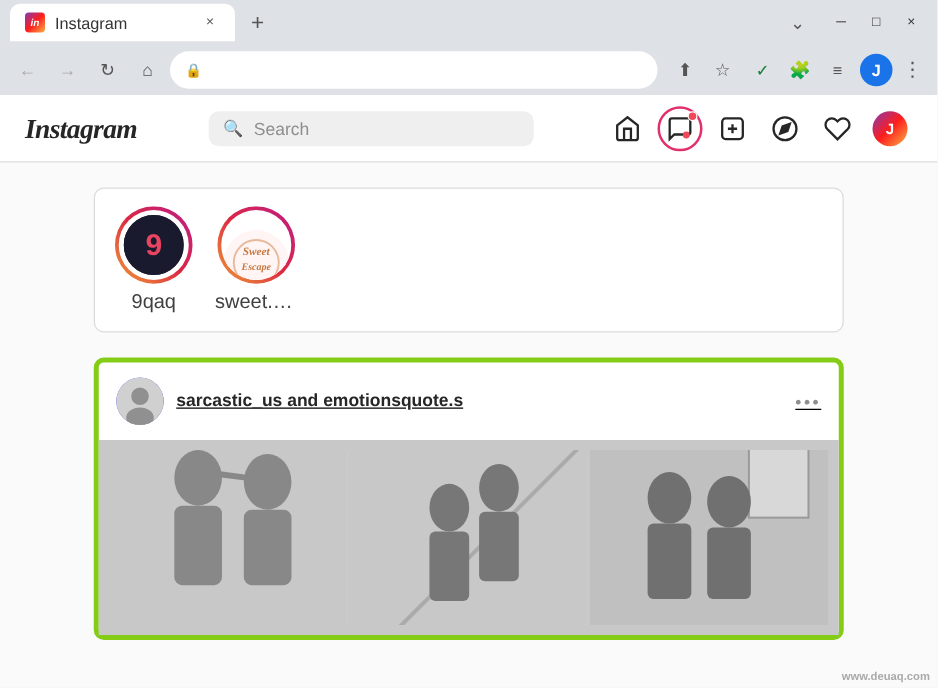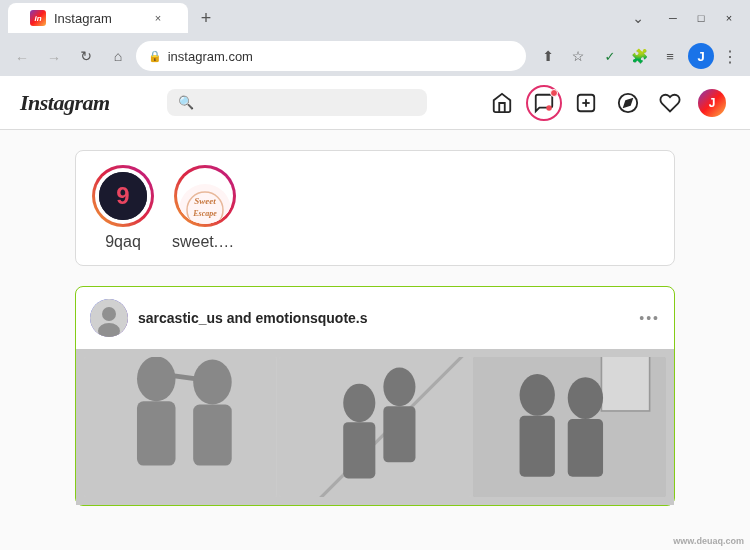--- a/index.html
+++ b/index.html
@@ -1,20 +1,20 @@
 <!DOCTYPE html>
 <html><head>
   <meta charset="utf-8">
   <style>
     * { margin: 0; padding: 0; box-sizing: border-box; }
     body { width: 750px; height: 550px; overflow: hidden; font-family: -apple-system, BlinkMacSystemFont, 'Segoe UI', sans-serif; background: #f0f2f5; }
 
     
     .tab-bar { display: flex; align-items: center; height: 36px; background: #dee1e6; padding: 0 8px; gap: 4px; }
-    .tab { display: flex; align-items: center; background: #fff; border-radius: 8px 8px 0 0; padding: 0 22px; height: 30px; gap: 8px; min-width: 180px; font-size: 13px; color: #333; }
+    .tab { display: flex; align-items: center; background: #fff; border-radius: 8px 8px 0 0; padding: 0 12px; height: 30px; gap: 8px; min-width: 180px; font-size: 13px; color: #333; }
     .tab-favicon { width: 16px; height: 16px; background: linear-gradient(135deg, #833ab4, #fd1d1d, #fcb045); border-radius: 3px; display: flex; align-items: center; justify-content: center; color: white; font-size: 9px; font-weight: bold; }
     .tab-title { flex: 1; font-size: 13px; }
     .tab-close { width: 16px; height: 16px; display: flex; align-items: center; justify-content: center; border-radius: 50%; font-size: 11px; color: #555; cursor: pointer; }
     .new-tab-btn { width: 28px; height: 28px; display: flex; align-items: center; justify-content: center; border-radius: 50%; font-size: 18px; color: #555; cursor: pointer; }
     .tab-bar-spacer { flex: 1; }
     .window-controls { display: flex; gap: 2px; margin-left: 8px; }
     .win-btn { width: 26px; height: 26px; display: flex; align-items: center; justify-content: center; font-size: 11px; color: #333; cursor: pointer; border-radius: 3px; }
 
     
     .address-bar { display: flex; align-items: center; height: 40px; background: #dee1e6; padding: 4px 8px; gap: 4px; }
@@ -52,21 +52,21 @@
     .story-item { display: flex; flex-direction: column; align-items: center; gap: 6px; cursor: pointer; }
     .story-avatar-ring { width: 62px; height: 62px; border-radius: 50%; padding: 2px; background: linear-gradient(45deg, #f09433, #e6683c, #dc2743, #cc2366, #bc1888); display: flex; align-items: center; justify-content: center; }
     .story-avatar-inner { width: 56px; height: 56px; border-radius: 50%; background: #fff; padding: 2px; display: flex; align-items: center; justify-content: center; overflow: hidden; }
     .story-avatar-img { width: 52px; height: 52px; border-radius: 50%; display: flex; align-items: center; justify-content: center; font-size: 20px; font-weight: bold; }
     .story-username { font-size: 16px; color: #404040; text-align: center; max-width: 66px; overflow: hidden; text-overflow: ellipsis; white-space: nowrap; }
 
     
     .avatar-9qaq { background: #1a1a2e; color: #e94560; border: 2px solid #fff; font-size: 18px; border-radius: 50%; }
 
     
-    .post-container { background: #fff; border: 1px solid #84cc16; border-radius: 8px; max-width: 600px; margin: 0 auto; }
+    .post-container { background: #fff; border: 4px solid #84cc16; border-radius: 8px; max-width: 600px; margin: 0 auto; text-decoration: underline; }
     .post-header { display: flex; align-items: center; padding: 12px 14px; gap: 10px; }
     .post-avatar { width: 38px; height: 38px; border-radius: 50%; background: linear-gradient(135deg, #667eea, #764ba2); display: flex; align-items: center; justify-content: center; color: white; font-size: 14px; overflow: hidden; }
     .post-user-info { flex: 1; }
     .post-username { font-size: 14px; font-weight: 600; color: #262626; }
     .post-more { color: #8e8e8e; cursor: pointer; font-size: 18px; letter-spacing: 2px; }
 
     .post-image { width: 100%; background: #e8e8e8; }
     .post-comic { display: flex; gap: 2px; background: #c8c8c8; padding: 8px; }
     .comic-panel { flex: 1; background: #d0d0d0; height: 140px; border-radius: 2px; position: relative; overflow: hidden; }
     .comic-title { text-align: center; font-size: 20px; font-weight: 300; color: #1a1a1a; padding: 8px 10px 4px; font-family: Georgia, serif; letter-spacing: 1px; }
@@ -107,21 +107,20 @@
   </div>
 
   <div class="address-bar">
     <div class="nav-btn disabled">←</div>
     <div class="nav-btn disabled">→</div>
     <div class="nav-btn">↻</div>
     <div class="nav-btn">⌂</div>
 
     <div class="address-input-container">
       <span class="lock-icon">🔒</span>
-      <span class="address-text">instagram.com</span>
     </div>
 
     <div class="address-actions">
       <div class="addr-btn">⬆</div>
       <div class="addr-btn">☆</div>
     </div>
 
     <div class="extension-area">
       <div class="ext-btn green-check">✓</div>
       <div class="ext-btn" style="font-size:14px;">🧩</div>
@@ -133,20 +132,21 @@
   </div>
 </div>
 
 <div class="page">
 
   <div class="ig-header">
     <div class="ig-logo">Instagram</div>
 
     <div class="ig-search">
       <span class="ig-search-icon">🔍</span>
+      <input class="ig-search-input" type="text" placeholder="Search" style="">
     </div>
 
     <div class="ig-nav-icons">
       <div class="ig-nav-btn" title="Home">
         <svg width="22" height="22" viewBox="0 0 24 24" fill="none" stroke="#262626" stroke-width="2">
           <path d="M3 9l9-7 9 7v11a2 2 0 0 1-2 2H5a2 2 0 0 1-2-2z"></path>
           <polyline points="9,22 9,12 15,12 15,22"></polyline>
         </svg>
       </div>
       <div class="ig-nav-btn active" title="Messages" style="border: 2px solid #e1306c; border-radius:50%;">

